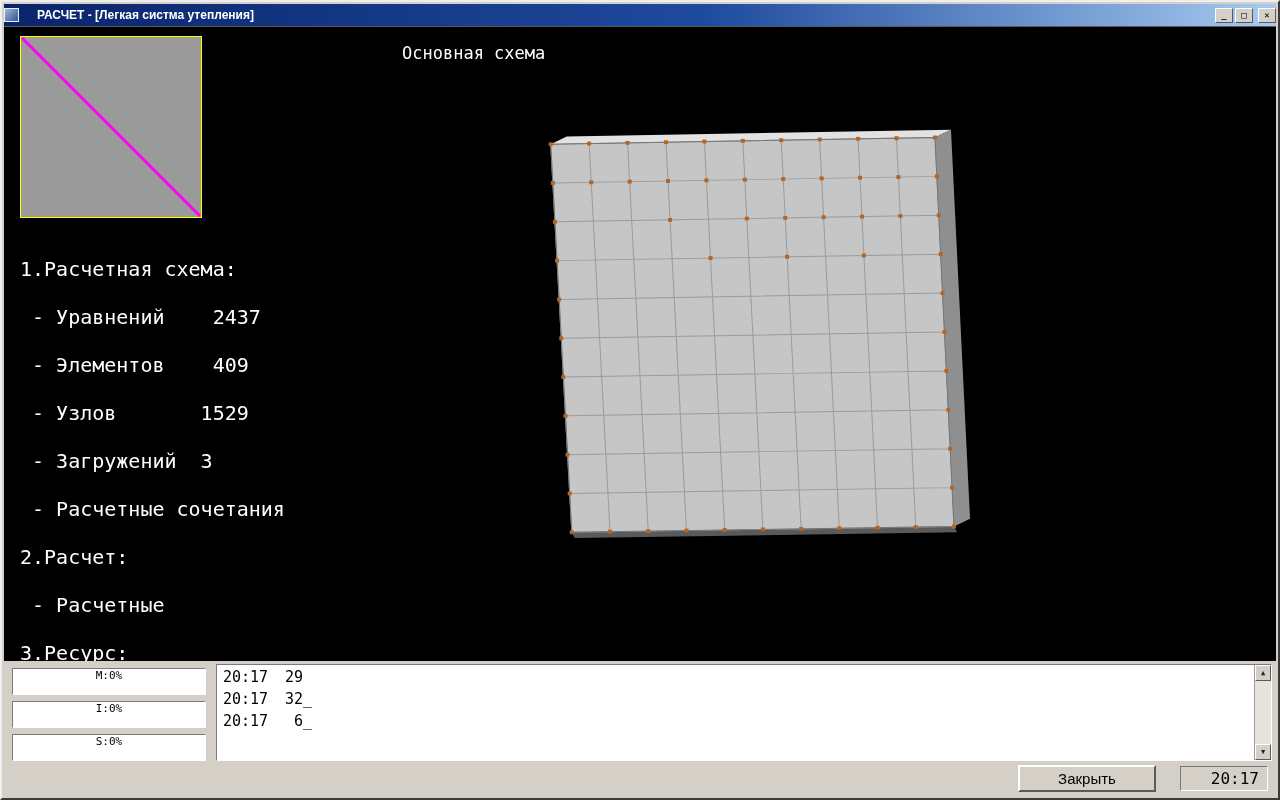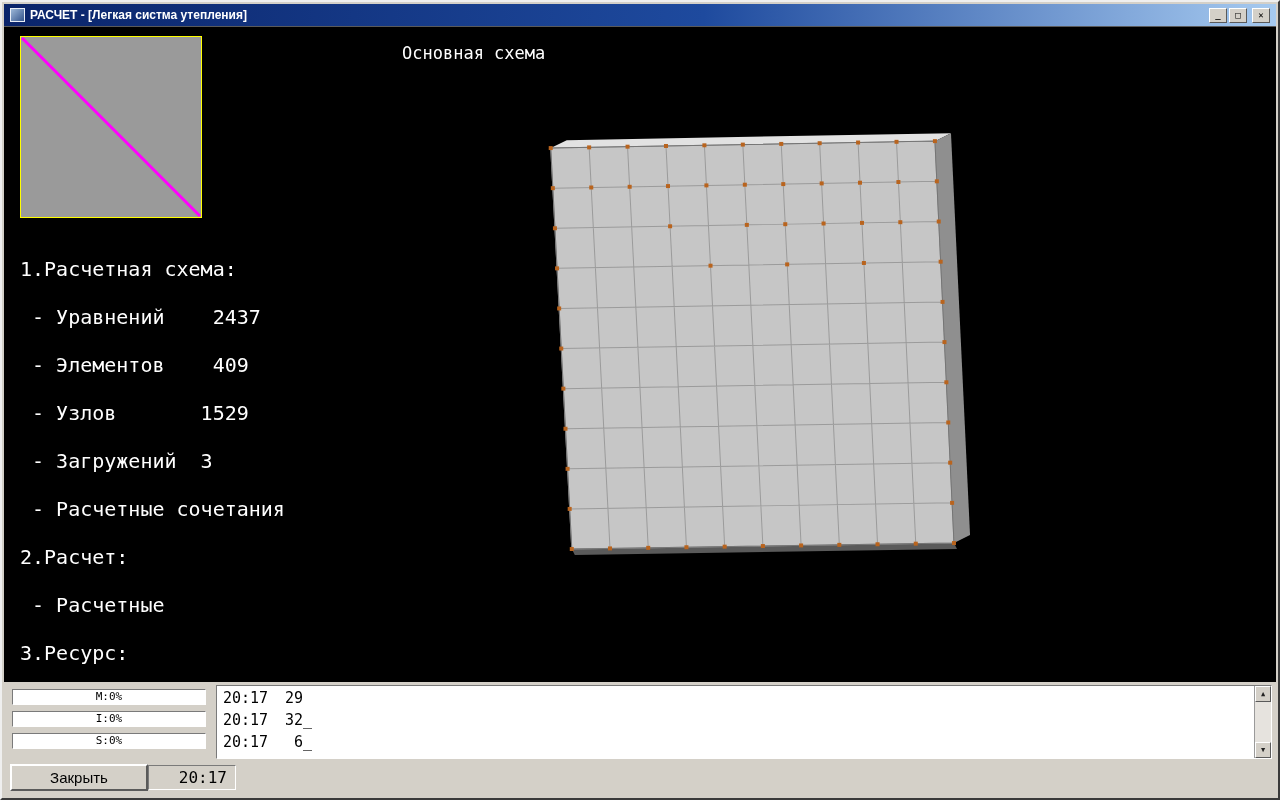--- a/index.html
+++ b/index.html
@@ -8,21 +8,21 @@
     width:1280px;height:800px;
     background:var(--chrome,#d4d0c8);
     border:2px solid;border-color:#efefef #3a3a3a #3a3a3a #efefef;
     padding:2px;display:flex;flex-direction:column;
     font-family:"Liberation Sans",sans-serif;
   }
   
   .titlebar{
     height:22px;flex:0 0 22px;
     background:linear-gradient(90deg,var(--titlebar-start,#0a246a) 0%,#1e4a9e 55%,var(--titlebar-end,#a6caf0) 100%);
-    display:flex;align-items:center;padding:0 6px;gap:5px;
+    display:flex;align-items:center;padding:0 0;gap:18px;
   }
   .app-icon{
     width:15px;height:14px;flex:0 0 15px;
     background:linear-gradient(135deg,#9db8d8 0%,#34548c 100%);
     border:1px solid #e9eef6;
   }
   .title-text{color:#fff;font-size:12px;font-weight:bold;white-space:nowrap;flex:1;}
   .win-buttons{display:flex;gap:2px;align-items:center;}
   .win-btn{
     width:18px;height:15px;padding:0;
@@ -60,21 +60,21 @@
   .bottom{
     flex:0 0 114px;background:var(--chrome,#d4d0c8);
     display:flex;flex-direction:column;padding:3px 4px 2px 4px;
   }
   .status-row{flex:0 0 74px;display:flex;}
   .progress-col{
     width:208px;flex:0 0 208px;display:flex;flex-direction:column;
     gap:6px;padding:4px 10px 0 4px;
   }
   .pbar{
-    height:16px;background:#fff;
+    height:27px;background:#fff;
     border:1px solid;border-color:#7a7a7a #fff #fff #7a7a7a;
     font-family:"DejaVu Sans Mono",monospace;font-size:11px;line-height:14px;
     text-align:center;color:#000;
   }
   .log{
     flex:1 1 auto;background:#fff;position:relative;
     border:1px solid;border-color:#7a7a7a #fff #fff #7a7a7a;
     padding:1px 22px 1px 6px;
     font-family:"DejaVu Sans Mono",monospace;font-size:15px;color:#000;
     overflow:hidden;
@@ -88,22 +88,23 @@
     background:#e6e3de;border-left:1px solid #9a9a9a;
     display:flex;flex-direction:column;
   }
   .sb-btn{
     height:16px;flex:0 0 16px;background:var(--chrome,#d4d0c8);
     border:1px solid;border-color:#fff #5a5a5a #5a5a5a #fff;
     font-size:7px;line-height:14px;text-align:center;color:#222;
   }
   .sb-track{flex:1 1 auto;}
   .footer-row{
-    flex:1 1 auto;display:flex;align-items:center;justify-content:flex-start;
+    flex:1 1 auto;display:flex;align-items:center;justify-content:flex-end;
     padding:4px 4px 2px 2px;
+    gap:24px;
   }
   .close-btn{
     width:138px;height:27px;
     background:var(--chrome,#d4d0c8);
     border:2px solid;border-color:#fff #5a5a5a #5a5a5a #fff;
     font-family:"Liberation Sans",sans-serif;font-size:15px;color:#000;
     text-align:center;cursor:default;
   }
   .clock{
     width:88px;height:25px;

